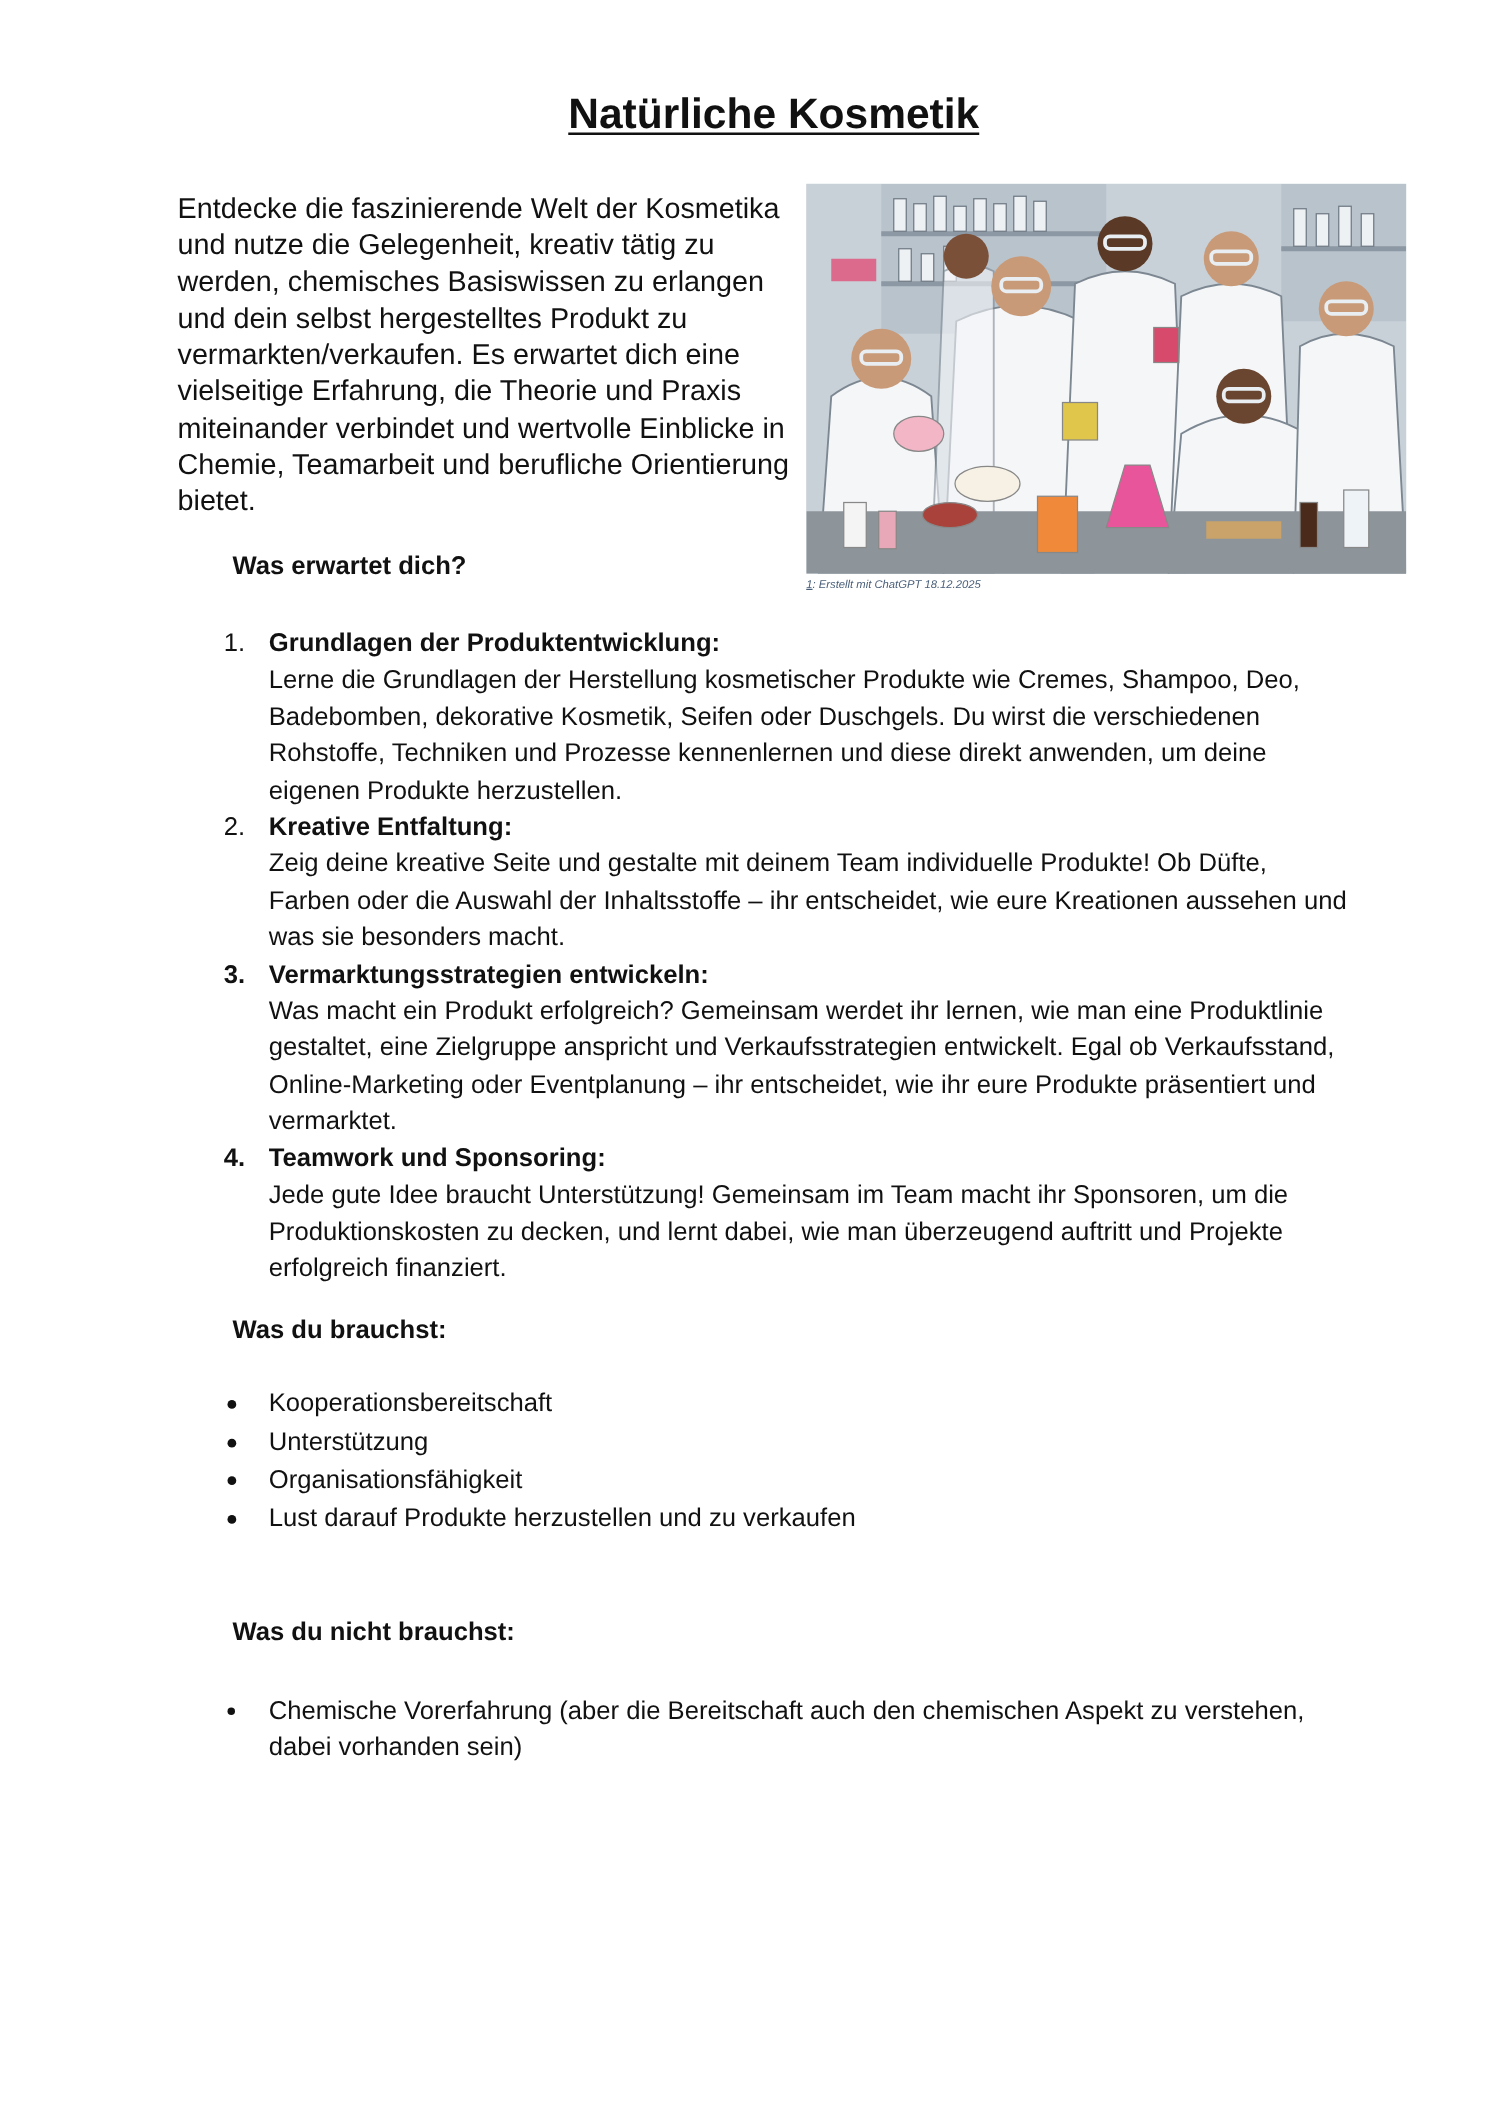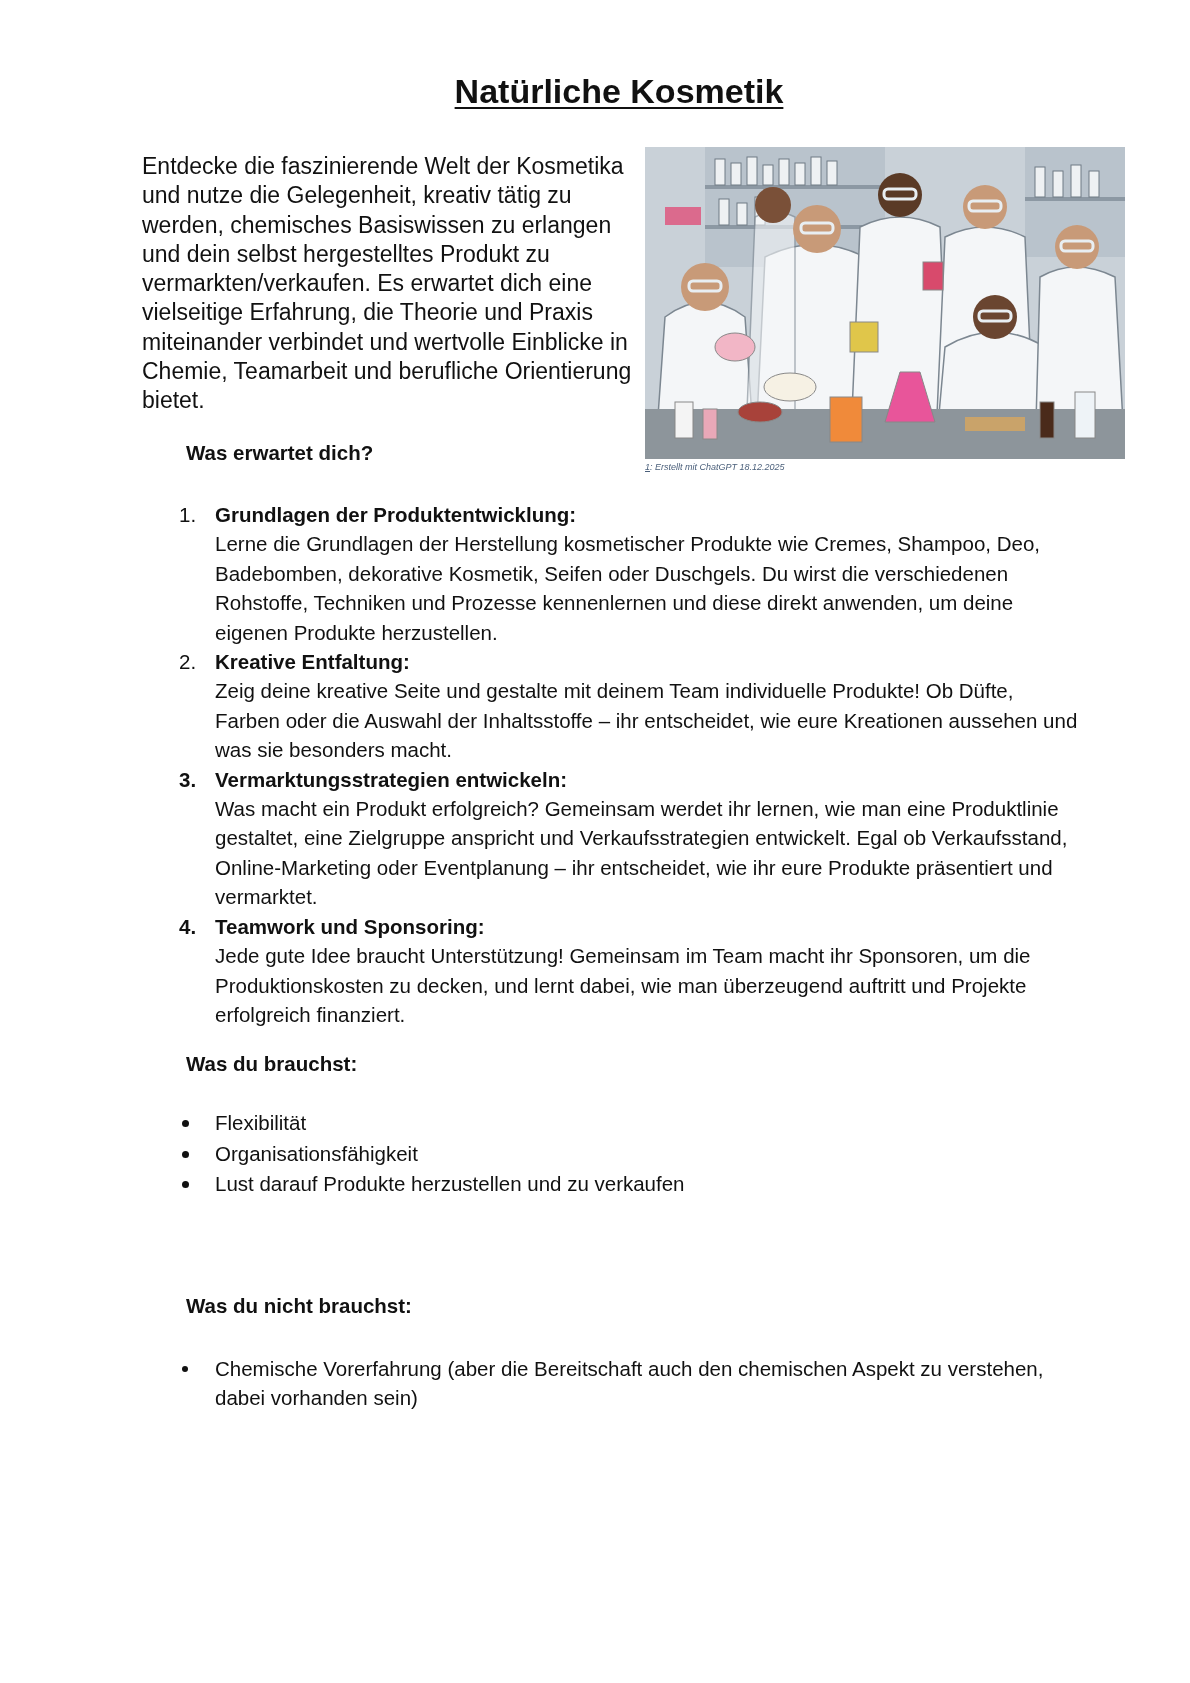--- a/index.html
+++ b/index.html
@@ -133,21 +133,22 @@
     <div class="oitem">
       <span class="onum bold">4.</span>
       <div class="ohead">Teamwork und Sponsoring:</div>
       <div>Jede gute Idee braucht Unterstützung! Gemeinsam im Team macht ihr Sponsoren, um die Produktionskosten zu decken, und lernt dabei, wie man überzeugend auftritt und Projekte erfolgreich finanziert.</div>
     </div>
   </div>
 
   <div class="h-section" style="top:1052px;">Was du brauchst:</div>
 
   <div class="ulist" style="top:1108px;">
-    <div class="uitem"><span class="bullet"></span><span>Flexibilität</span></div>
+    <div class="uitem"><span class="bullet"></span><span>Kooperationsbereitschaft</span></div>
+    <div class="uitem"><span class="bullet"></span><span>Unterstützung</span></div>
     <div class="uitem"><span class="bullet"></span><span>Organisationsfähigkeit</span></div>
     <div class="uitem"><span class="bullet"></span><span>Lust darauf Produkte herzustellen und zu verkaufen</span></div>
   </div>
 
   <div class="h-section" style="top:1294px;">Was du nicht brauchst:</div>
 
   <div class="ulist ulist2" style="top:1354px;">
     <div class="uitem"><span class="bullet" style="width:6px;height:6px;top:12px;"></span><span>Chemische Vorerfahrung (aber die Bereitschaft auch den chemischen Aspekt zu verstehen, dabei vorhanden sein)</span></div>
   </div>
 

